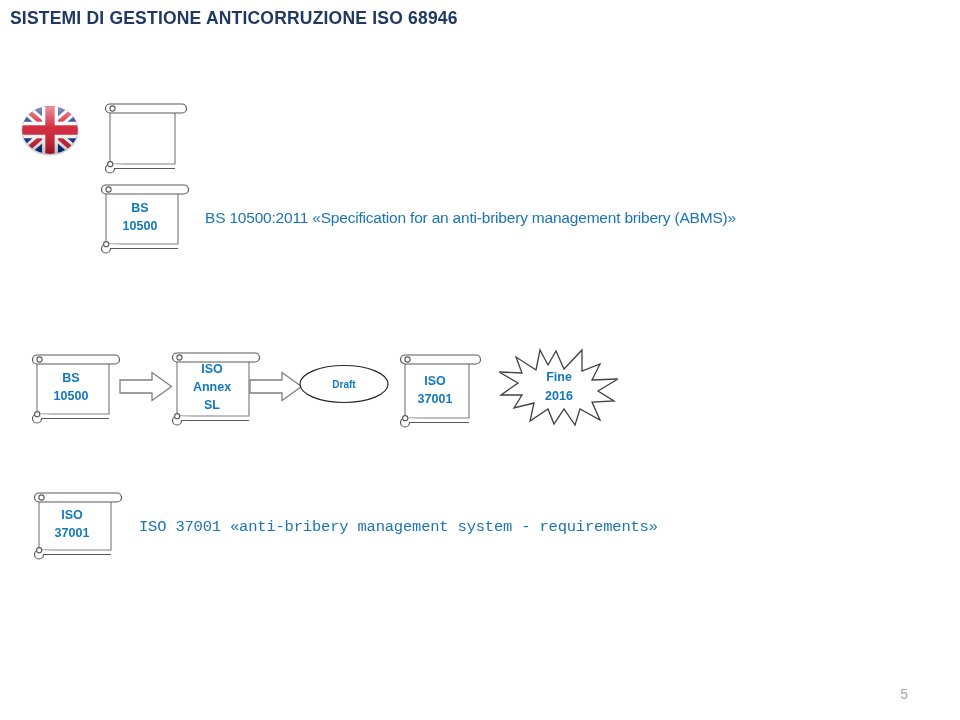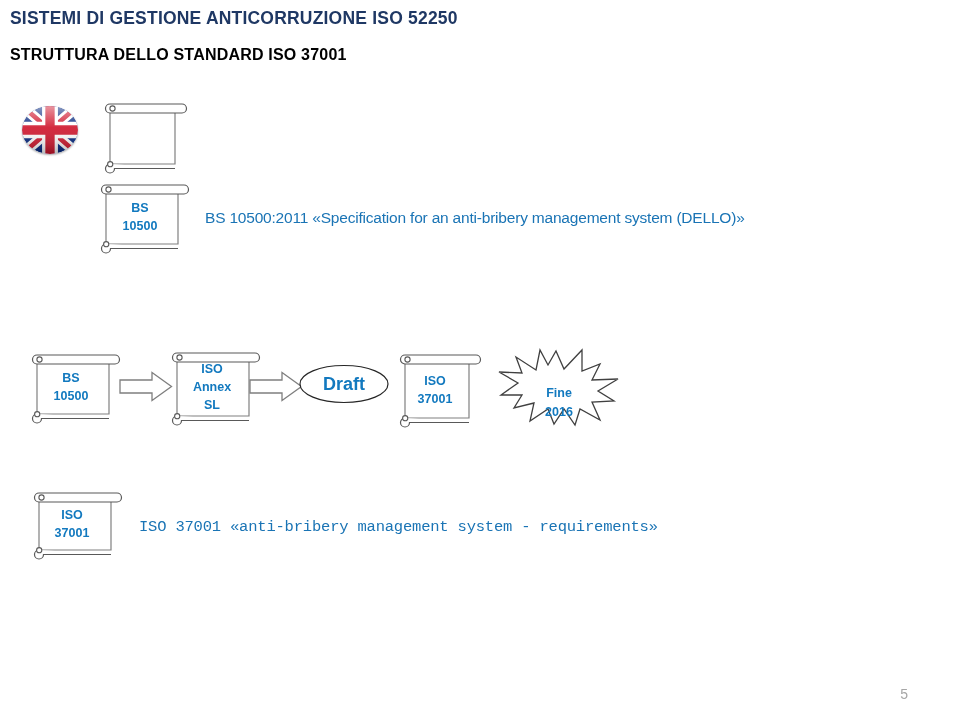--- a/index.html
+++ b/index.html
@@ -93,21 +93,21 @@
   .ellipse {
     position: absolute;
   }
   .ellipse svg { display:block; }
   .ellipse-label {
     position:absolute;
     left:0; right:0; top:50%;
     transform: translateY(-50%);
     text-align:center;
     font-weight:bold;
-    font-size:18px;
+    font-size:10px;
     color:#1279bf;
   }
 
   
   .explosion { position:absolute; }
   .explosion svg { display:block; }
   .explosion-label {
     position:absolute;
     left:0; right:0; top:50%;
     transform: translateY(-50%);
@@ -126,23 +126,22 @@
     bottom: 18px;
     font-size: 14px;
     color: #a6a6a6;
   }
 </style>
 </head>
 <body>
 
 <div class="slide">
 
-  <div class="title-main">SISTEMI DI GESTIONE ANTICORRUZIONE  ISO 52250</div>
-
-  <div class="title-sub">STRUTTURA  DELLO STANDARD ISO 37001</div>
+  <div class="title-main">SISTEMI DI GESTIONE ANTICORRUZIONE  ISO 68946</div>
+
 
   <div class="uk-flag">
     <svg viewBox="0 0 60 50" preserveAspectRatio="none">
       <defs>
         <clipPath id="ovalclip">
             <ellipse cx="30" cy="25" rx="30" ry="25"></ellipse>
           </clipPath>
         <linearGradient id="gloss" x1="0" y1="0" x2="0" y2="1">
           <stop offset="0%" stop-color="#ffffff" stop-opacity="0.55"></stop>
           <stop offset="45%" stop-color="#ffffff" stop-opacity="0.10"></stop>
@@ -178,21 +177,21 @@
       <path d="M7,9 L79,9 L79,64 L7,64 Z" fill="#ffffff" stroke="#808080" stroke-width="1.2"></path>
       <path d="M7,5 L85,5 A4.5,4.5 0 0 1 85,14 L7,14 A4.5,4.5 0 0 1 7,5 Z" fill="#ffffff" stroke="#595959" stroke-width="1.2"></path>
       <circle cx="9.5" cy="9.5" r="2.6" fill="#ffffff" stroke="#595959" stroke-width="1.1"></circle>
       <path d="M7,64 A4.5,4.5 0 1 0 11.5,68.5 L79,68.5" fill="#ffffff" stroke="#595959" stroke-width="1.2"></path>
       <circle cx="7.2" cy="64.2" r="2.6" fill="#ffffff" stroke="#595959" stroke-width="1.1"></circle>
     </svg>
     <div class="scroll-label" style="top:19px; padding-right:10px;">BS
 10500</div>
   </div>
 
-  <div class="caption" style="left:205px; top:209px;">BS 10500:2011 «Specification for an  anti-bribery management system (DELLO)»</div>
+  <div class="caption" style="left:205px; top:209px;">BS 10500:2011 «Specification for an  anti-bribery management bribery (ABMS)»</div>
 
   <div class="scroll" style="left:30px; top:350px; width:92px; height:72px;">
     <svg width="92" height="72" viewBox="0 0 92 72">
       <path d="M7,9 L79,9 L79,64 L7,64 Z" fill="#ffffff" stroke="#808080" stroke-width="1.2"></path>
       <path d="M7,5 L85,5 A4.5,4.5 0 0 1 85,14 L7,14 A4.5,4.5 0 0 1 7,5 Z" fill="#ffffff" stroke="#595959" stroke-width="1.2"></path>
       <circle cx="9.5" cy="9.5" r="2.6" fill="#ffffff" stroke="#595959" stroke-width="1.1"></circle>
       <path d="M7,64 A4.5,4.5 0 1 0 11.5,68.5 L79,68.5" fill="#ffffff" stroke="#595959" stroke-width="1.2"></path>
       <circle cx="7.2" cy="64.2" r="2.6" fill="#ffffff" stroke="#595959" stroke-width="1.1"></circle>
     </svg>
     <div class="scroll-label" style="top:19px; padding-right:10px;">BS
@@ -247,21 +246,21 @@
     <svg width="126" height="84" viewBox="0 0 126 84">
       <path d="M 60,6
                L 68,24 L 86,5 L 86,26 L 104,19 L 96,35
                L 122,34 L 102,46 L 118,56 L 96,57
                L 104,75 L 84,64 L 79,80 L 68,64
                L 58,79 L 52,64 L 34,76 L 38,58
                L 18,63 L 26,50 L 5,50 L 22,38
                L 3,27 L 26,28 L 20,12 L 40,25
                L 44,5 L 52,20 Z" fill="#ffffff" stroke="#404040" stroke-width="1.3" stroke-linejoin="miter"></path>
     </svg>
-    <div class="explosion-label" style="top:50%;margin-top:16px;">Fine
+    <div class="explosion-label" style="top:50%;">Fine
 2016</div>
   </div>
 
   <div class="scroll" style="left:32px; top:488px; width:92px; height:70px;">
     <svg width="92" height="70" viewBox="0 0 92 70">
       <path d="M7,9 L79,9 L79,62 L7,62 Z" fill="#ffffff" stroke="#808080" stroke-width="1.2"></path>
       <path d="M7,5 L85,5 A4.5,4.5 0 0 1 85,14 L7,14 A4.5,4.5 0 0 1 7,5 Z" fill="#ffffff" stroke="#595959" stroke-width="1.2"></path>
       <circle cx="9.5" cy="9.5" r="2.6" fill="#ffffff" stroke="#595959" stroke-width="1.1"></circle>
       <path d="M7,62 A4.5,4.5 0 1 0 11.5,66.5 L79,66.5" fill="#ffffff" stroke="#595959" stroke-width="1.2"></path>
       <circle cx="7.2" cy="62.2" r="2.6" fill="#ffffff" stroke="#595959" stroke-width="1.1"></circle>

